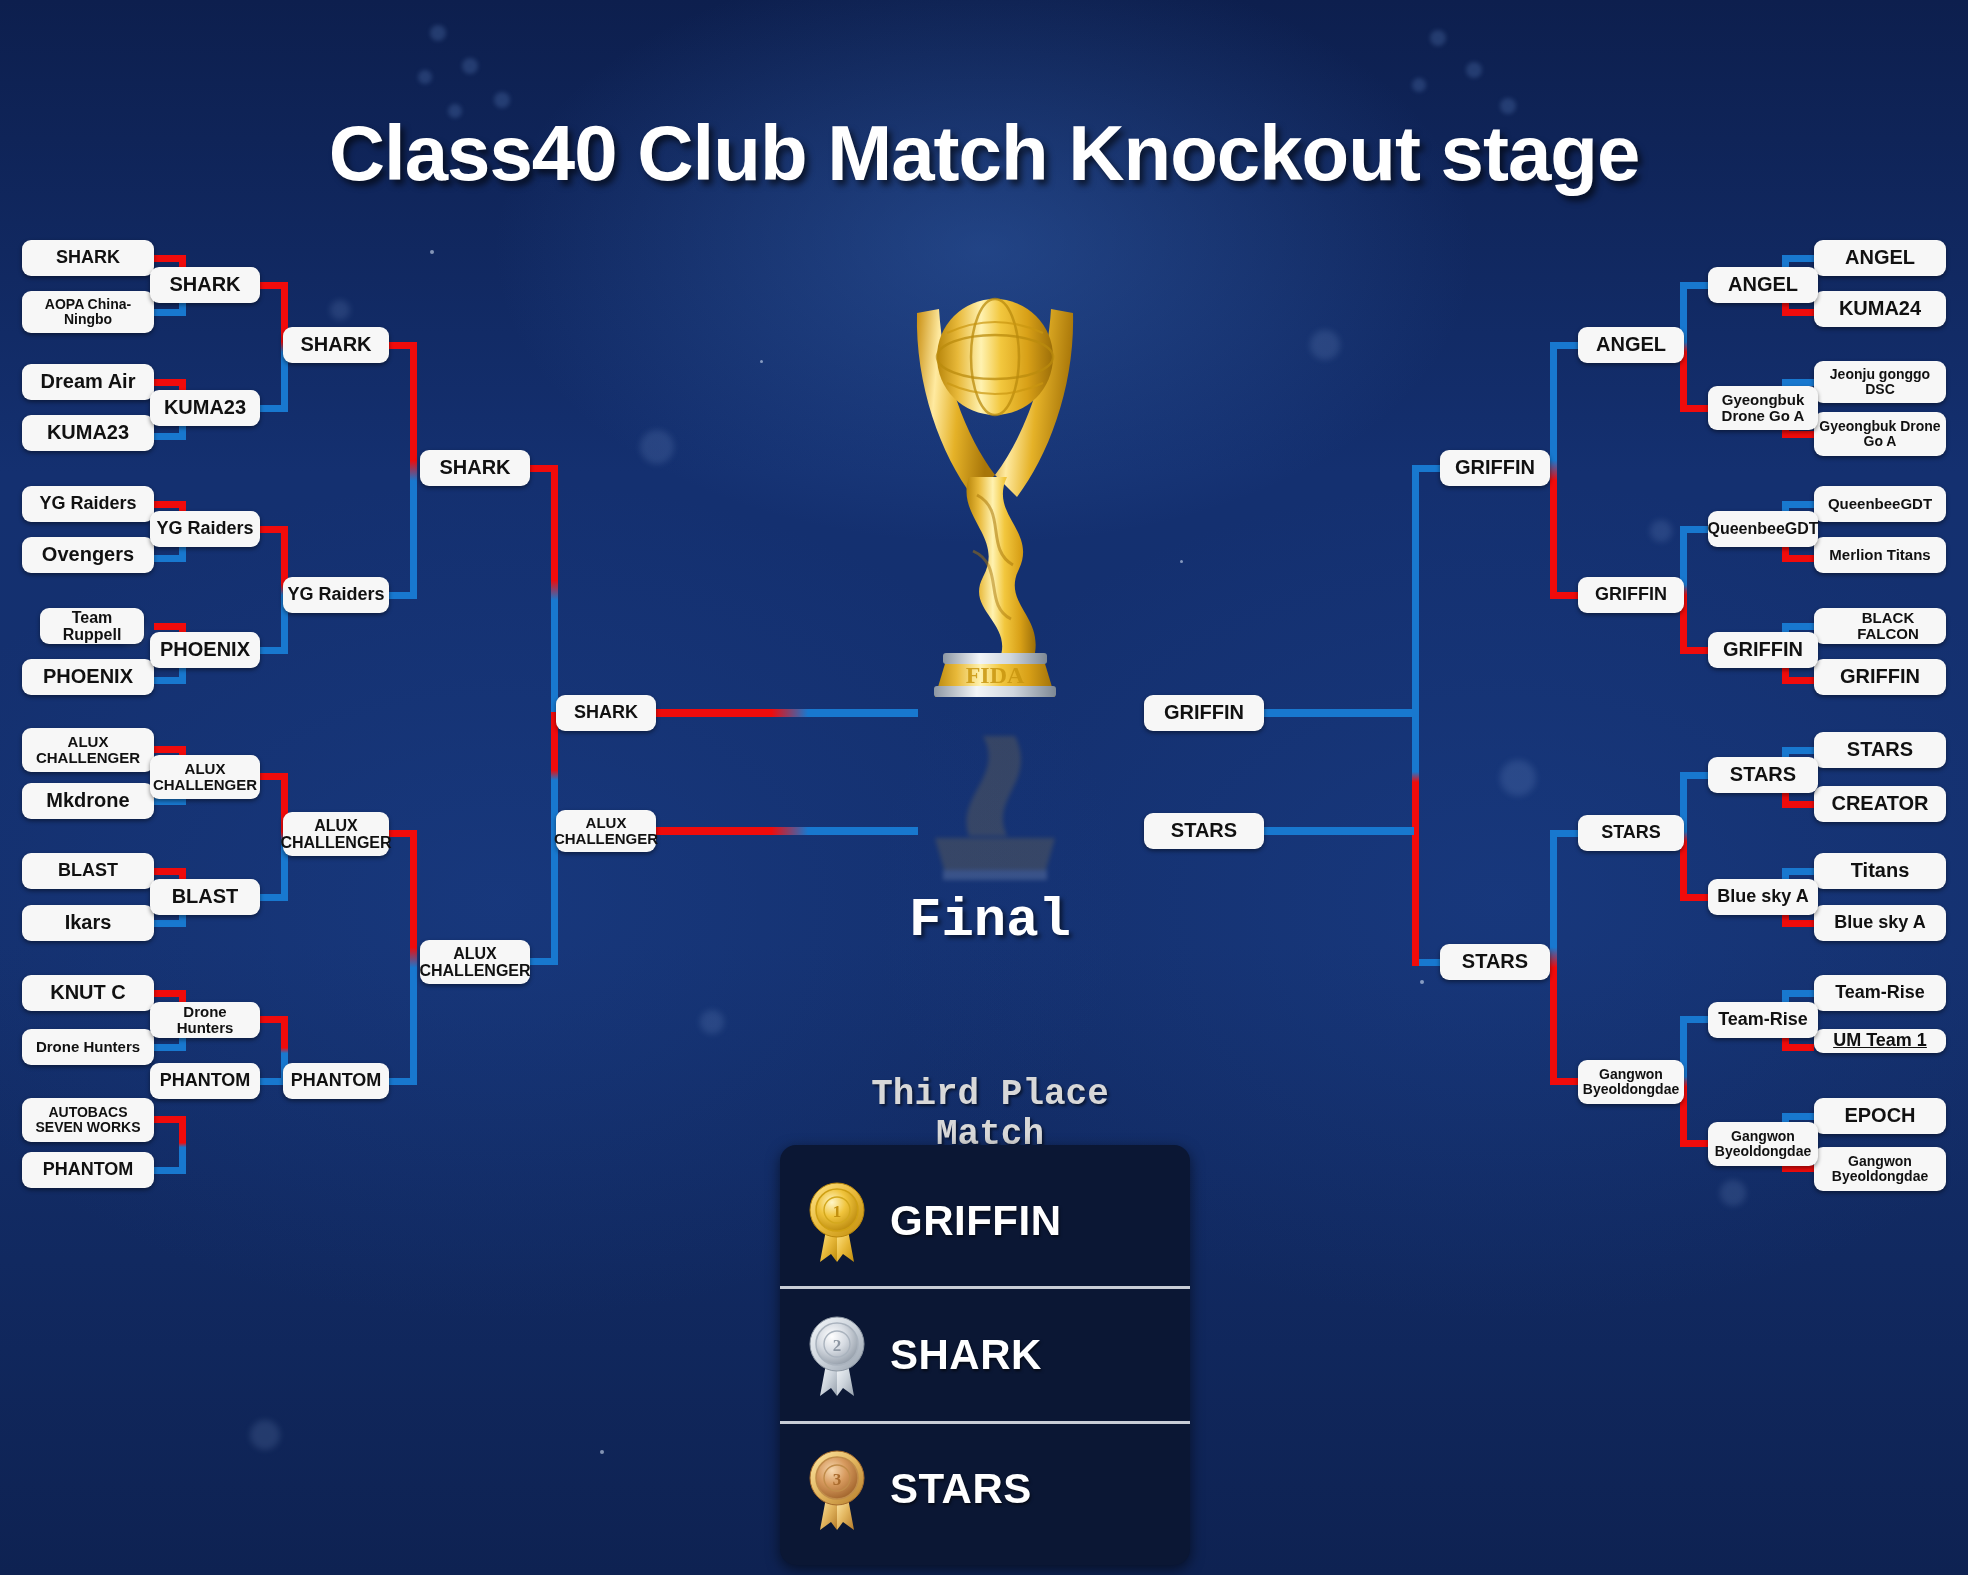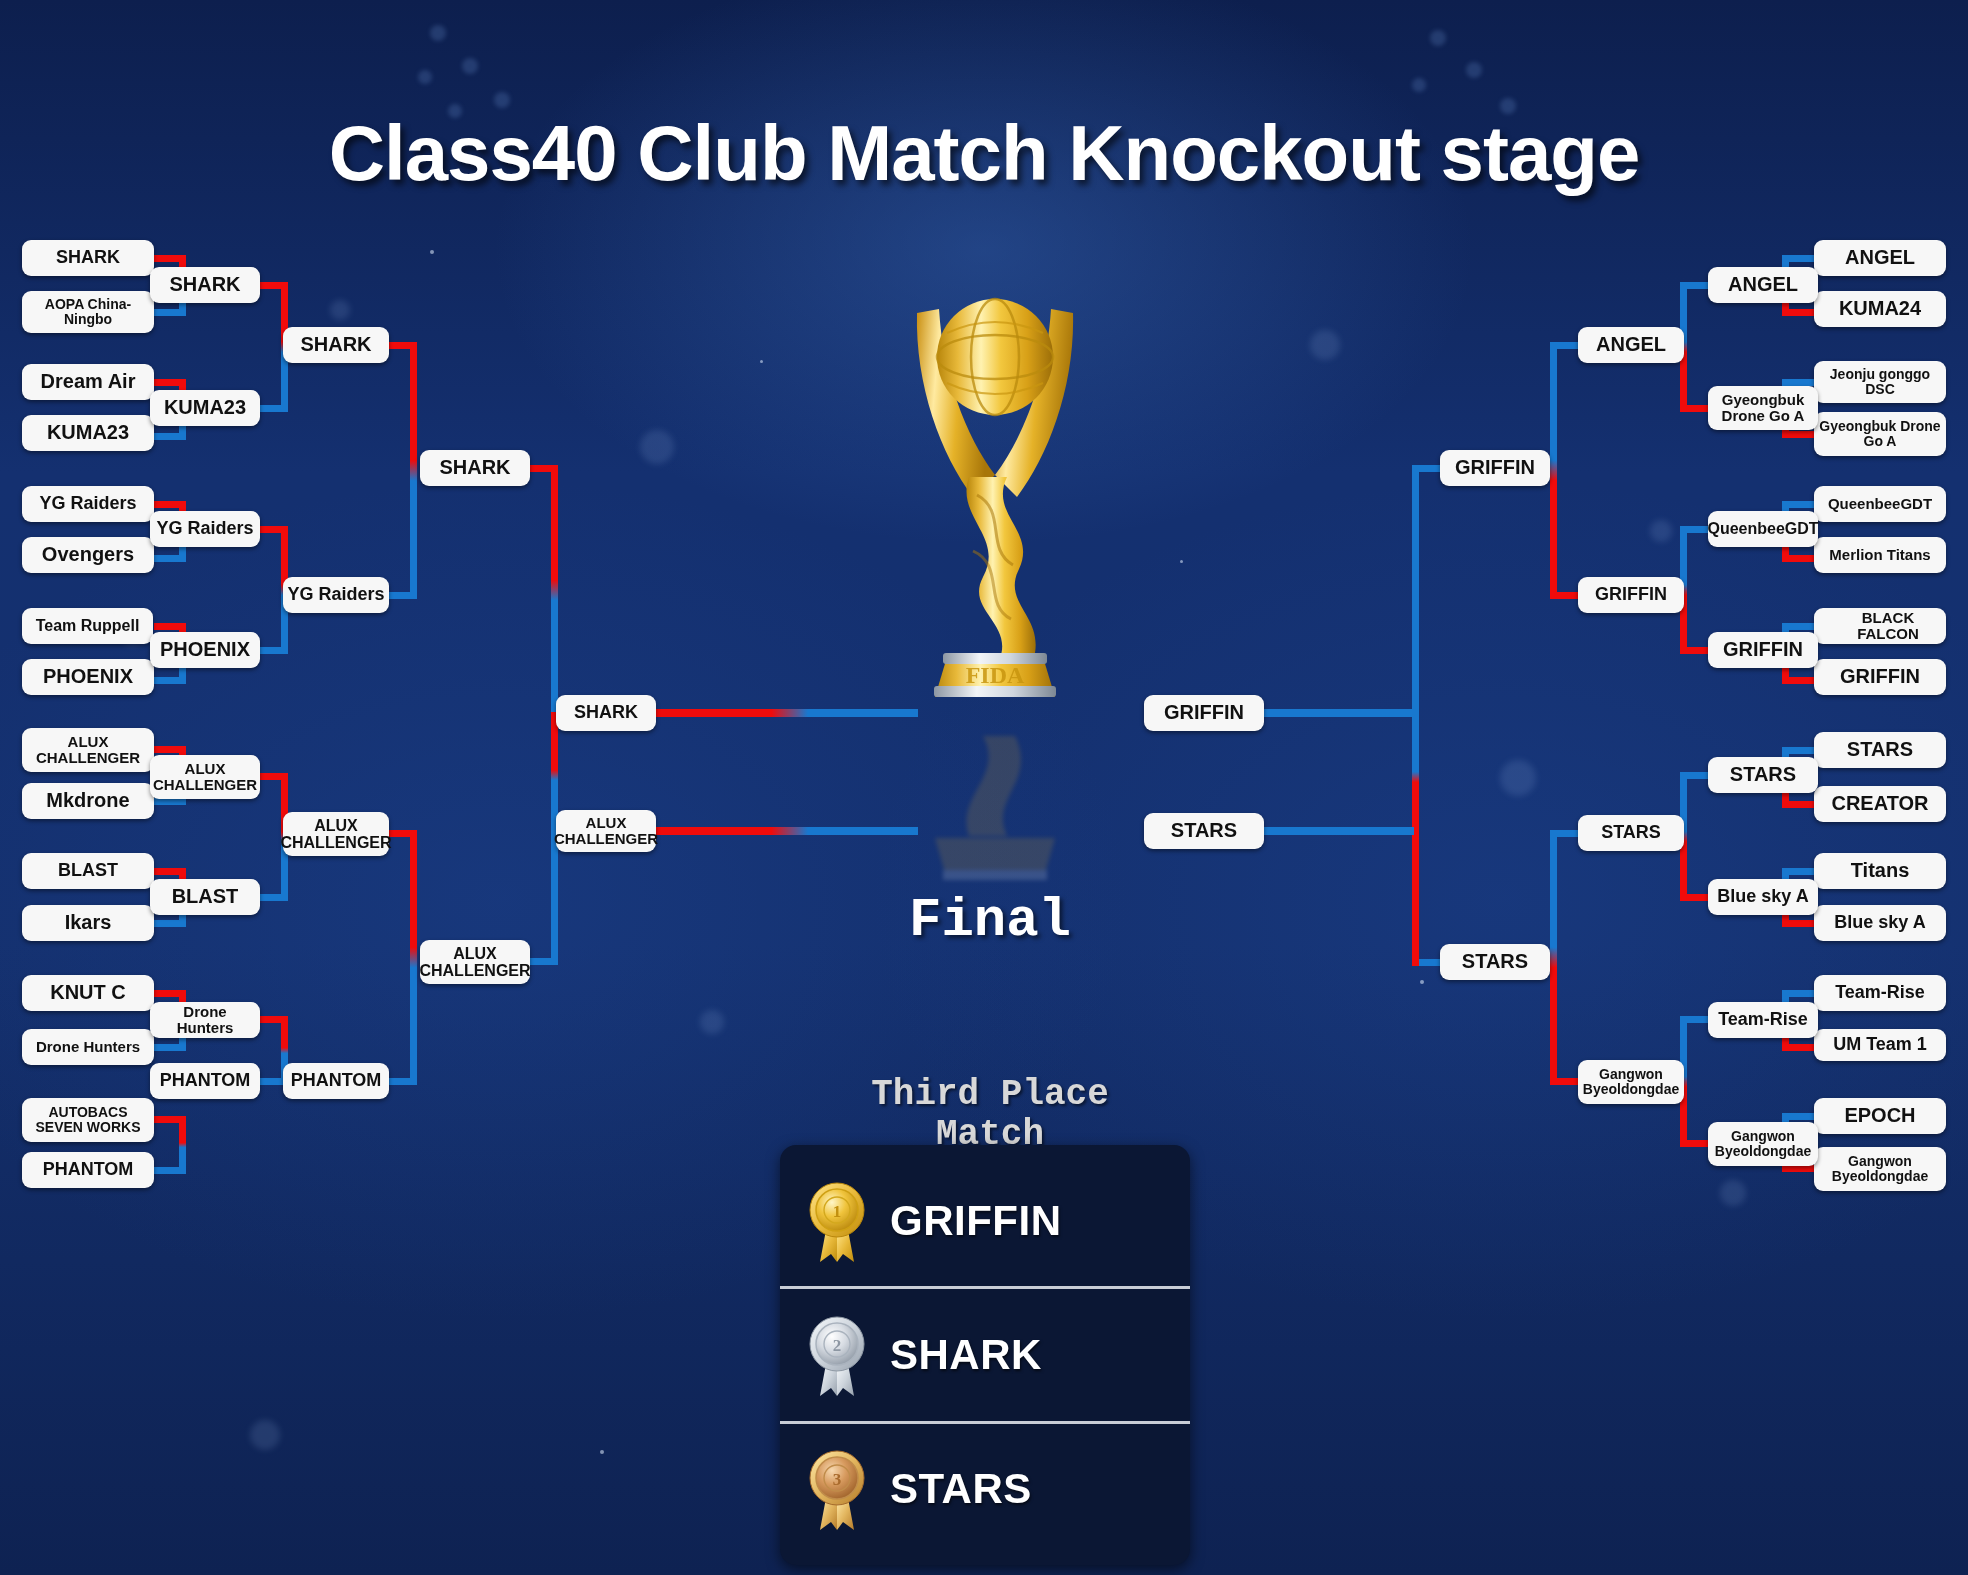--- a/index.html
+++ b/index.html
@@ -193,21 +193,21 @@
     </svg>
   </div>
 
   <div class="box f18" style="left:22px;  top:240px; width:132px; height:36px;">SHARK</div>
   <div class="box f14" style="left:22px;  top:291px; width:132px; height:42px;">AOPA China-Ningbo</div>
   <div class="box f20" style="left:22px;  top:364px; width:132px; height:36px;">Dream Air</div>
   <div class="box f20" style="left:22px;  top:415px; width:132px; height:36px;">KUMA23</div>
 
   <div class="box f18" style="left:22px;  top:486px; width:132px; height:36px;">YG Raiders</div>
   <div class="box f20" style="left:22px;  top:537px; width:132px; height:36px;">Ovengers</div>
-  <div class="box f16" style="left:22px;  top:608px; width:131px; height:36px;text-align:right;">Team Ruppell</div>
+  <div class="box f16" style="left:40px;  top:608px; width:104px; height:36px;">Team Ruppell</div>
   <div class="box f20" style="left:22px;  top:659px; width:132px; height:36px;">PHOENIX</div>
 
   <div class="box f15" style="left:22px;  top:728px; width:132px; height:44px;">ALUX CHALLENGER</div>
   <div class="box f20" style="left:22px;  top:783px; width:132px; height:36px;">Mkdrone</div>
   <div class="box f18" style="left:22px;  top:853px; width:132px; height:36px;">BLAST</div>
   <div class="box f20" style="left:22px;  top:905px; width:132px; height:36px;">Ikars</div>
 
   <div class="box f20" style="left:22px;  top:975px; width:132px; height:36px;">KNUT C</div>
   <div class="box f15" style="left:22px;  top:1029px;width:132px; height:36px;">Drone Hunters</div>
   <div class="box f14" style="left:22px;  top:1098px;width:132px; height:44px;">AUTOBACS SEVEN WORKS</div>
@@ -313,21 +313,21 @@
   <div class="box f15" style="left:1814px; top:537px; width:132px; height:36px;">Merlion Titans</div>
   <div class="box f15" style="left:1814px; top:608px; width:132px; height:36px;padding-left:20px;">BLACK FALCON</div>
   <div class="box f20" style="left:1814px; top:659px; width:132px; height:36px;">GRIFFIN</div>
 
   <div class="box f20" style="left:1814px; top:732px; width:132px; height:36px;">STARS</div>
   <div class="box f20" style="left:1814px; top:786px; width:132px; height:36px;">CREATOR</div>
   <div class="box f20" style="left:1814px; top:853px; width:132px; height:36px;">Titans</div>
   <div class="box f18" style="left:1814px; top:905px; width:132px; height:36px;">Blue sky A</div>
 
   <div class="box f18" style="left:1814px; top:975px; width:132px; height:36px;">Team-Rise</div>
-  <div class="box f18" style="left:1814px; top:1029px;width:132px; height:32px;">UM Team 1</div>
+  <div class="box f18" style="left:1814px; top:1029px;width:132px; height:24px;text-decoration:underline;">UM Team 1</div>
   <div class="box f20" style="left:1814px; top:1098px;width:132px; height:36px;">EPOCH</div>
   <div class="box f14" style="left:1814px; top:1147px;width:132px; height:44px;">Gangwon Byeoldongdae</div>
 
   <div class="ln blue" style="left:1782px; top:255px; width:32px; height:7px;"></div>
   <div class="ln red" style="left:1782px; top:309px; width:32px; height:7px;"></div>
   <div class="ln vgrad-br" style="left:1782px; top:255px; width:7px; height:61px;"></div>
 
   <div class="ln blue" style="left:1782px; top:379px; width:32px; height:7px;"></div>
   <div class="ln red" style="left:1782px; top:431px; width:32px; height:7px;"></div>
   <div class="ln vgrad-br" style="left:1782px; top:379px; width:7px; height:59px;"></div>

